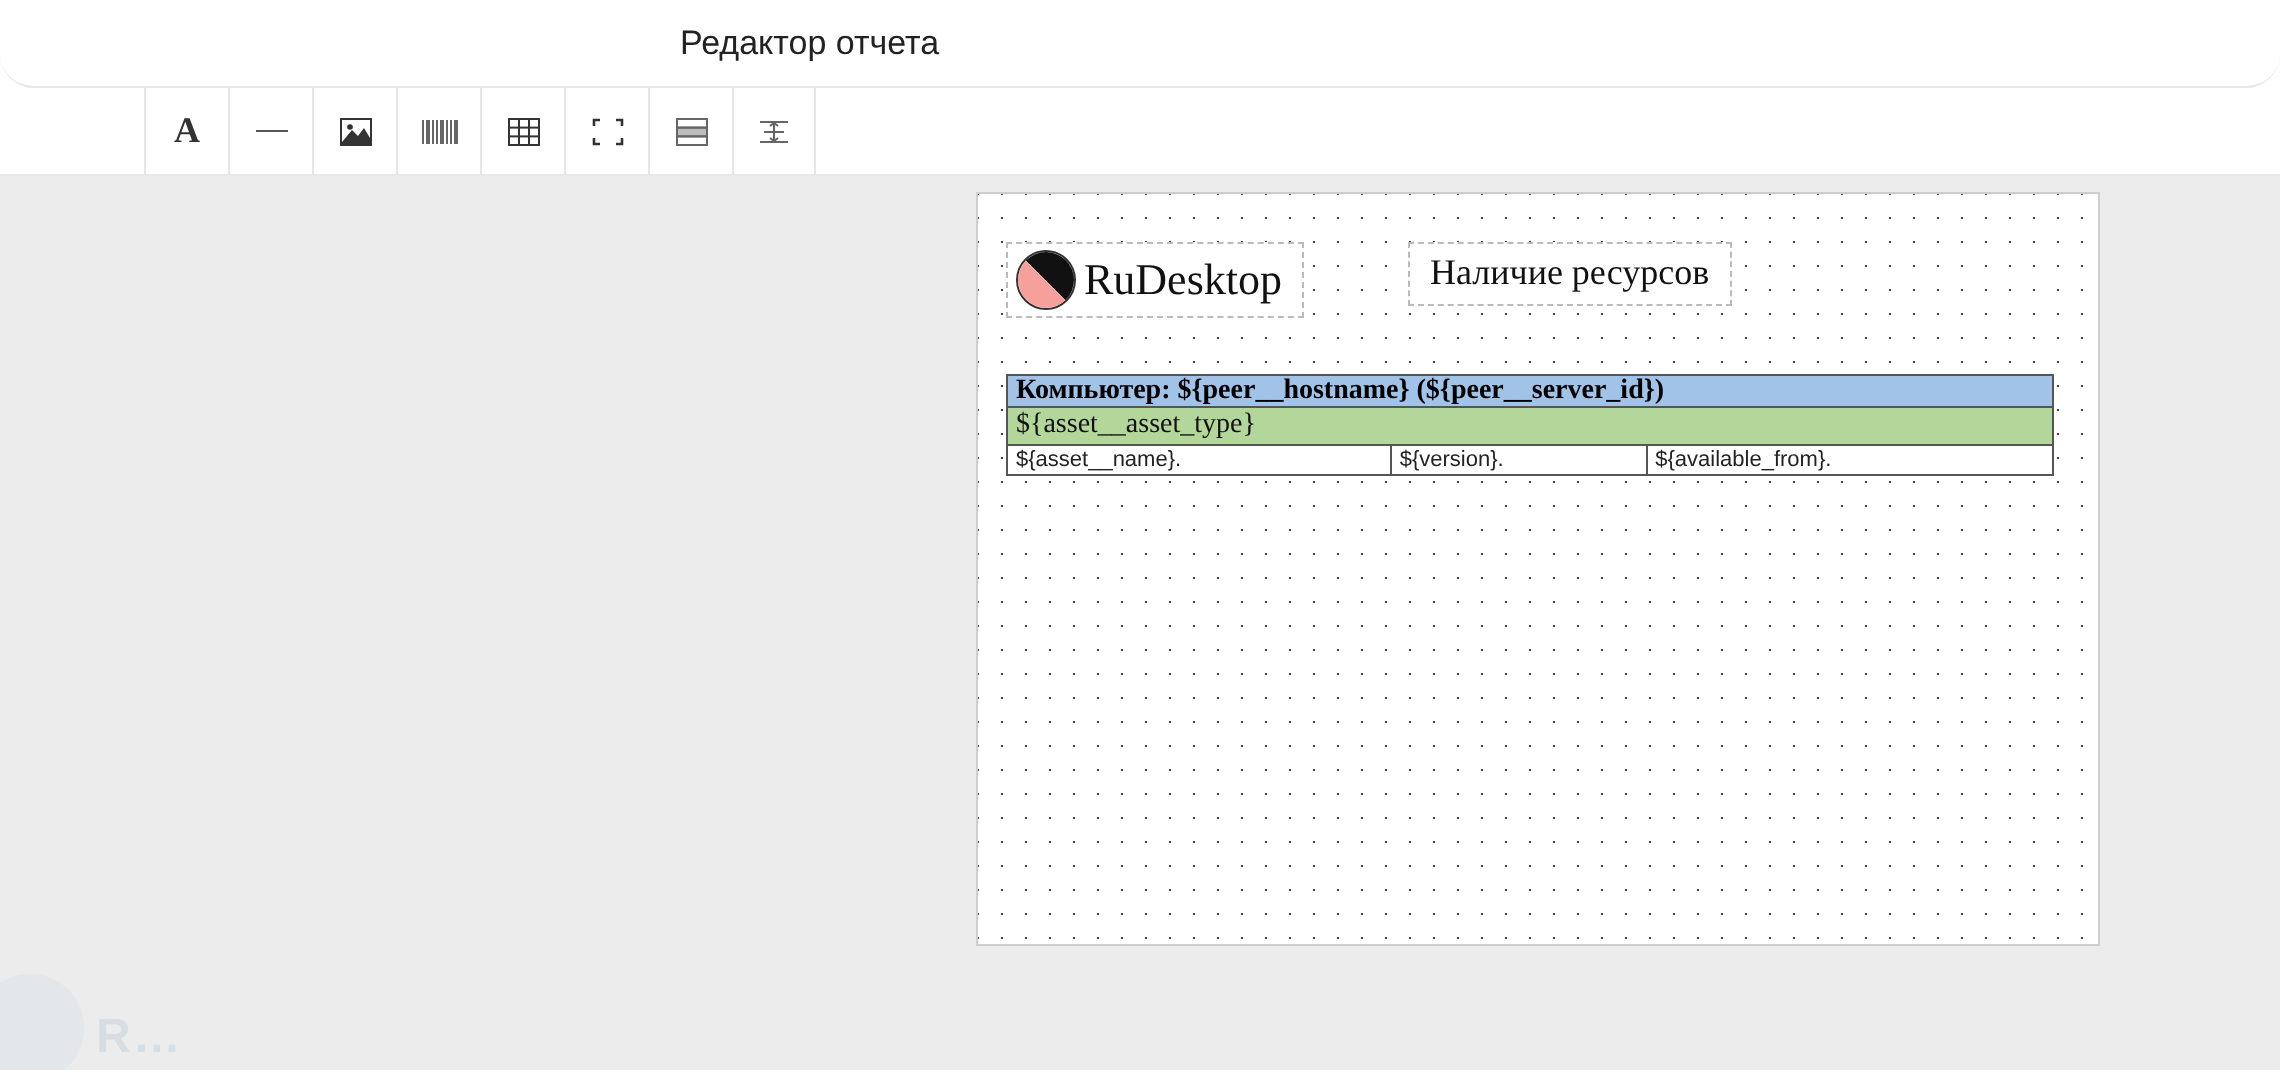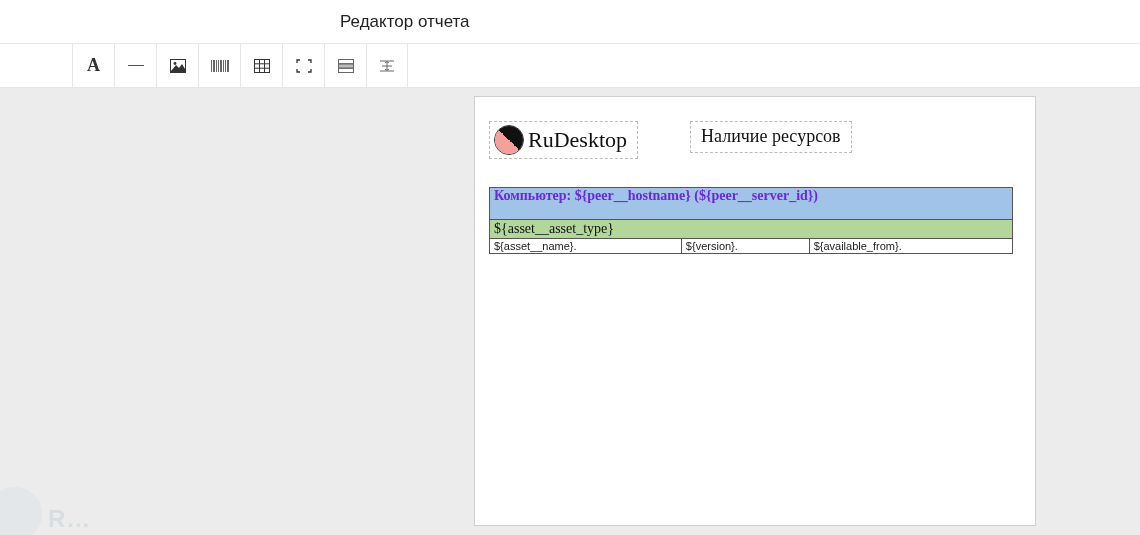--- a/index.html
+++ b/index.html
@@ -12,20 +12,21 @@
       position: relative;
     }
     .titlebar {
       height: 44px;
       display: flex;
       align-items: center;
       padding-left: 340px;
       font-size: 17px;
       color: #222;
       border-bottom: 1px solid #e8e8e8;
+      border-radius: 17px;
     }
     .toolbar {
       height: 44px;
       display: flex;
       align-items: stretch;
       padding-left: 72px;
       border-bottom: 1px solid #e8e8e8;
       background: #fff;
     }
     .tool {
@@ -43,24 +44,24 @@
     .tool svg { display: block; }
     .workspace {
       position: relative;
       height: calc(535px - 88px);
       background: #ececec;
       overflow: hidden;
       padding-left: 94px;
     }
     .canvas {
       position: absolute;
-      left: 474px;
+      left: 488px;
       top: 8px;
       width: 562px;
-      height: 430px;
+      height: 377px;
       background: #fff;
       border: 1px solid #cfcfcf;
       background-image: radial-gradient(circle, #444 0.7px, transparent 0.7px);
       background-size: 12px 12px;
       background-position: 6px 6px;
       padding: 24px 14px 0 14px;
     }
     .header-row {
       display: flex;
       gap: 52px;
@@ -123,23 +124,23 @@
       font-family: Arial, sans-serif;
     }
     .th1 { width: 300px; }
     .th2 { width: 104px; }
     .th3 { width: 120px; }
     .row-blue td {
       background: #a2c3e8;
       font-family: "Times New Roman", serif;
       font-size: 14px;
       font-weight: bold;
-      color: #6d28d9;
+      color: #000000;
       line-height: 1;
-      padding-bottom: 16px;
+      padding-bottom: 0;
     }
     .row-green td {
       background: #b3d69b;
       font-family: "Times New Roman", serif;
       font-size: 14px;
       color: #111;
       margin-top: 38px;
     }
     .row-data td {
       background: #fff;

